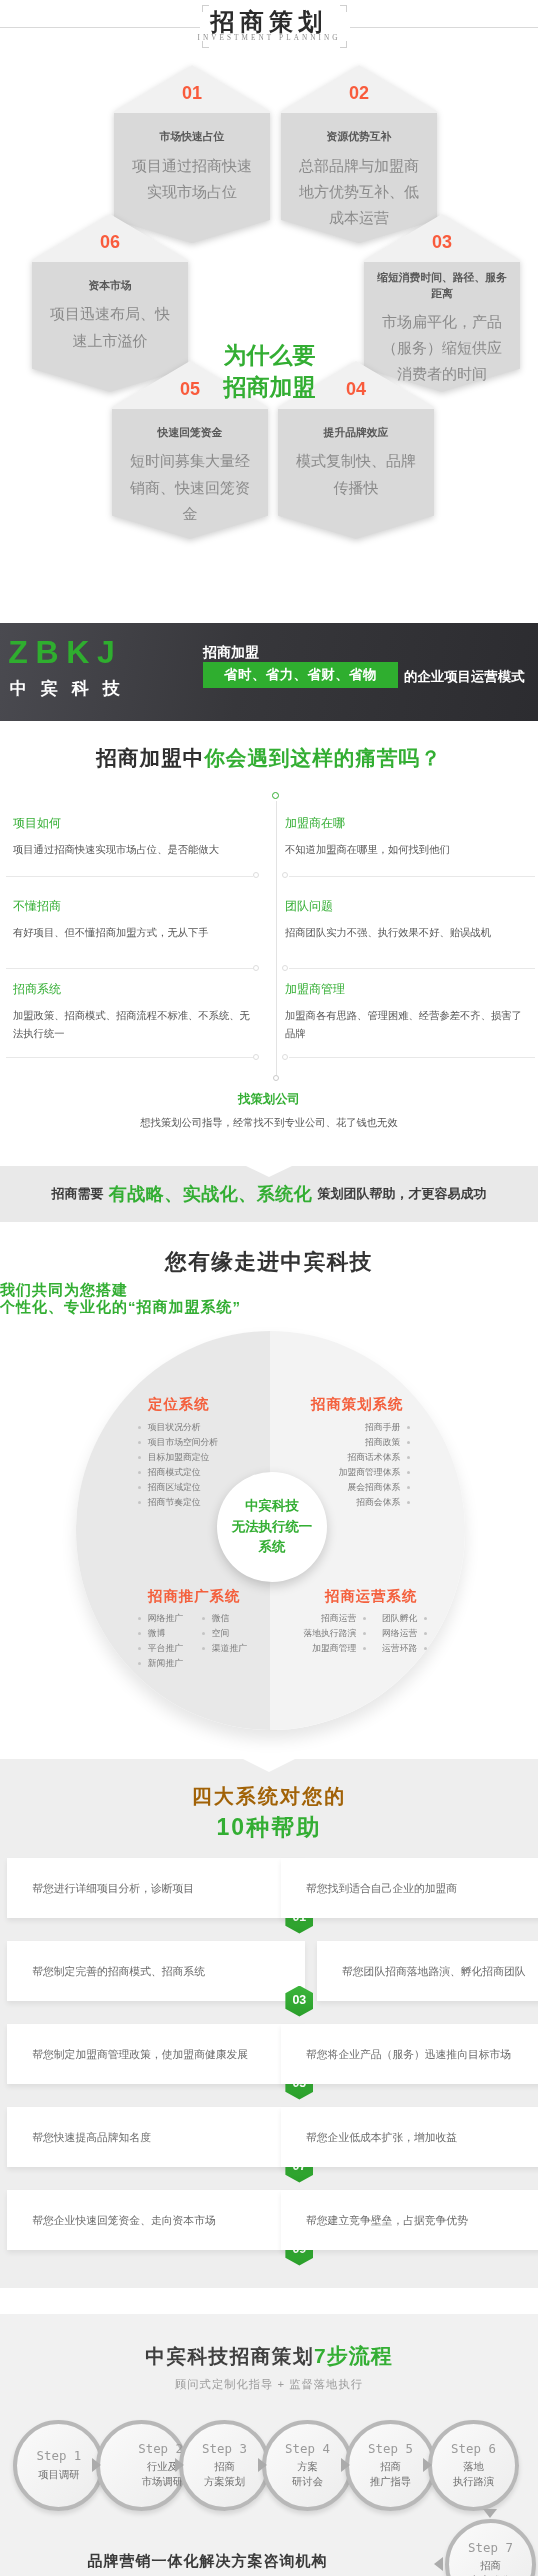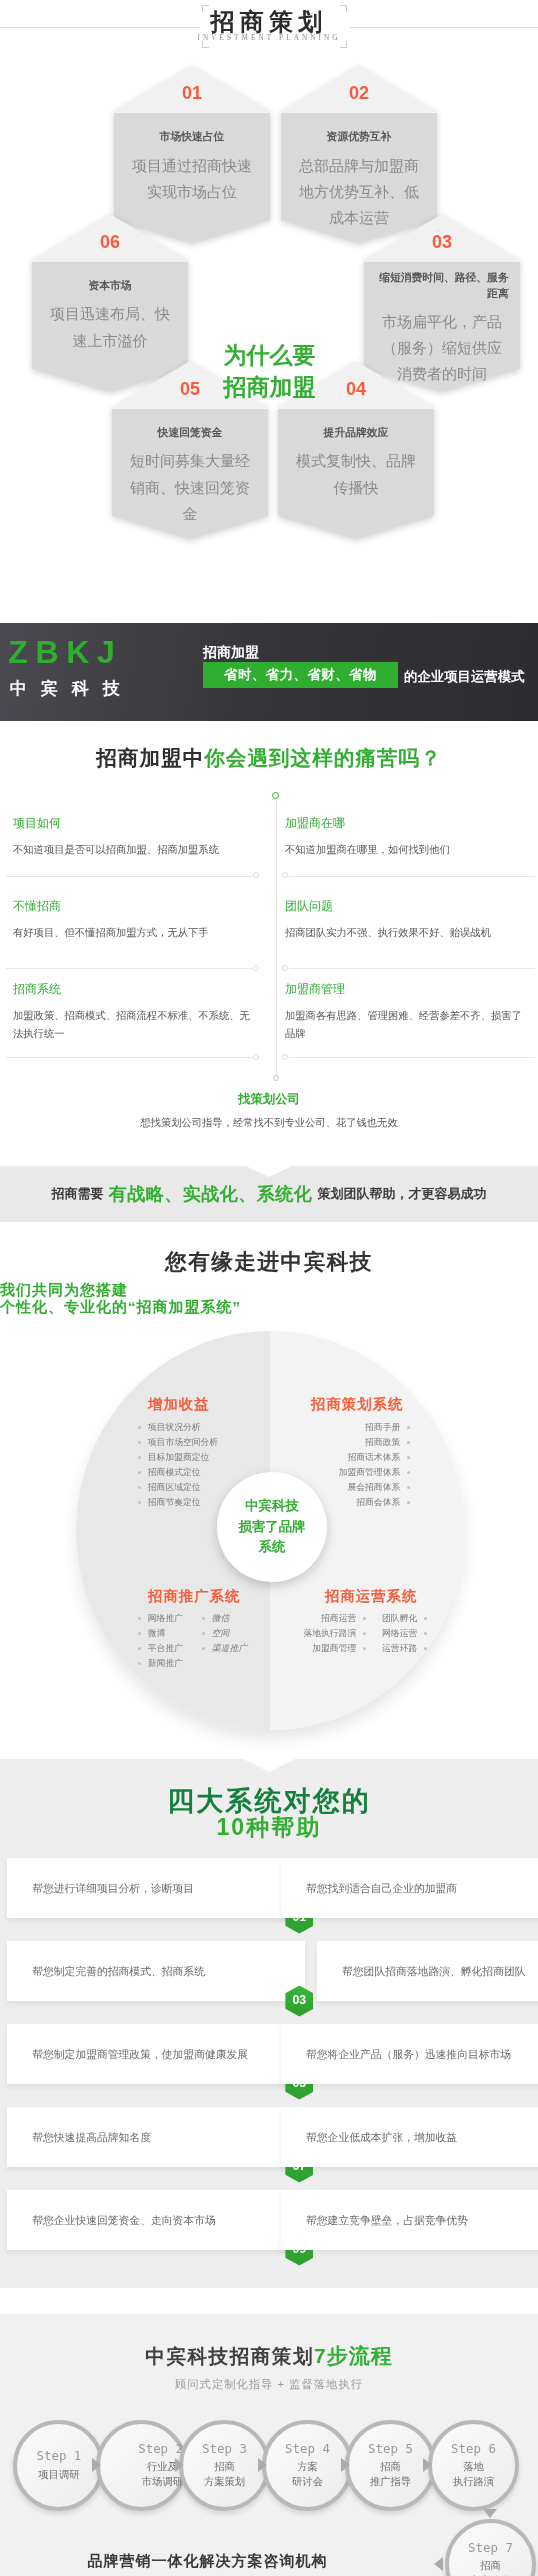--- a/index.html
+++ b/index.html
@@ -29,21 +29,21 @@
   
   .sec-why { height:566px; background:#fff; }
   .hexwrap { position:absolute; width:156px; height:178px; filter:drop-shadow(0 2.6px 3.1px rgba(0,0,0,0.18)); }
   .hex { width:156px; height:178px;
     clip-path:polygon(50% 0%,100% 26%,100% 87%,50% 100%,0% 87%,0% 26%);
     background:linear-gradient(180deg,#f1f1f1 0%,#f1f1f1 27%,#d9d9d9 27%,#d9d9d9 100%); }
   .hex-num { position:absolute; top:17.5px; left:0; width:100%; text-align:center;
     font-size:18px; font-weight:bold; color:#f95b3c; }
   .hex-body { position:absolute; top:64px; left:11.3px; right:11.3px;
     display:flex; flex-direction:column; gap:7.7px; align-items:center; text-align:center; }
-  .hex-title { font-size:10.8px; font-weight:bold; color:#585858; line-height:1.45;text-align:right; }
+  .hex-title { font-size:10.8px; font-weight:bold; color:#585858; line-height:1.45; }
   .hex-desc { font-size:15px; color:#8b8b8b; line-height:1.75; }
   .why-center { position:absolute; left:192px; top:286px; width:155px; text-align:center;
     font-size:23px; font-weight:bold; color:#33ae33; line-height:1.06; }
   .why-center div { margin-bottom:7.2px; }
 
   
   .sec-banner { height:98px; background:linear-gradient(100deg,#4a4a50 0%,#37373b 45%,#2c2c30 100%); }
   .logo-en { position:absolute; left:8.2px; top:11.3px; font-size:32px; font-weight:bold;
     color:#2fae2f; letter-spacing:7.7px; }
   .logo-cn { position:absolute; left:9.8px; top:54px; font-size:17px; font-weight:bold;
@@ -110,21 +110,21 @@
     border-radius:50%; background:#fff; box-shadow:0 4.1px 10.3px rgba(0,0,0,0.18);
     display:flex; flex-direction:column; align-items:center; justify-content:center;
     font-size:13.4px; font-weight:bold; color:#33ae33; line-height:1.55; text-align:center; }
 
   
   .sec-help { height:529px; background:#eeeeee; }
   .notch2 { position:absolute; left:243px; top:0; width:0; height:0;
     border-left:26px solid transparent; border-right:26px solid transparent;
     border-top:13.4px solid #fff; }
   .help-t1 { position:absolute; top:24px; width:100%; text-align:center;
-    font-size:27px; font-weight:bold; color:#15803d; letter-spacing:2.1px; }
+    font-size:20px; font-weight:bold; color:#a16207; letter-spacing:2.1px; }
   .help-t2 { position:absolute; top:53px; width:100%; text-align:center;
     font-size:23px; font-weight:bold; color:#33ae33; letter-spacing:2.1px; }
   .card { position:absolute; width:298px; height:60px; background:#fff;
     box-shadow:0 3.1px 5.2px rgba(0,0,0,0.07);
     display:flex; align-items:center; padding:5.2px 36px 5.2px 25px;
     font-size:10.8px; color:#6a6a6a; line-height:1.55; }
   .badge { position:absolute; right:-8.2px; bottom:-15.5px; width:28px; height:31px;
     clip-path:polygon(50% 0%,100% 25%,100% 75%,50% 100%,0% 75%,0% 25%);
     background:linear-gradient(180deg,#3cb53c,#2a9e2a); color:#fff;
     font-size:12.4px; font-weight:bold; display:flex; align-items:center; justify-content:center; }
@@ -238,21 +238,21 @@
 <div class="sec sec-pain">
   <div class="pain-title">
     <span class="dark">招商加盟中</span><span class="green">你会遇到这样的痛苦吗？</span>
   </div>
   <div class="dot dot-top"></div>
   <div class="vline"></div>
   <div class="dot dot-bottom"></div>
 
   <div class="pain-item" style="left:13px;top:94px;width:247px;">
     <h3>项目如何</h3>
-    <p>不知道项目是否可以招商加盟、招商加盟系统</p>
+    <p>项目通过招商快速实现市场占位、是否能做大</p>
   </div>
   <div class="pain-item" style="left:285px;top:94px;width:240px;">
     <h3>加盟商在哪</h3>
     <p>不知道加盟商在哪里，如何找到他们</p>
   </div>
 
   <div class="hdiv" style="left:6.2px;top:155px;width:247px;"></div>
   <div class="hdiv-dot" style="left:253px;top:151px;"></div>
   <div class="hdiv-dot" style="left:282px;top:151px;"></div>
   <div class="hdiv" style="left:289px;top:155px;width:246px;"></div>
@@ -302,21 +302,21 @@
 
 <div class="sec sec-welcome">
   <div class="wel-title">您有缘走进中宾科技</div>
   <div class="wel-sub s1">我们共同为您搭建</div>
   <div class="wel-sub s2">个性化、专业化的“招商加盟系统”</div>
 </div>
 
 <div class="sec sec-diagram">
   <div class="big-circle"></div>
 
-  <div class="quad-h" style="left:148px;top:64px;">增加收益</div>
+  <div class="quad-h" style="left:148px;top:64px;">定位系统</div>
   <div class="qlist l" style="left:138px;top:89px;">
     <div class="qrow">
         <span class="b"></span>
         <span>项目状况分析</span>
       </div>
     <div class="qrow">
         <span class="b"></span>
         <span>项目市场空间分析</span>
       </div>
     <div class="qrow">
@@ -360,21 +360,21 @@
         <span>展会招商体系</span>
       </div>
     <div class="qrow">
         <span class="b"></span>
         <span>招商会体系</span>
       </div>
   </div>
 
   <div class="center-circle">
     <div>中宾科技</div>
-    <div>损害了品牌</div>
+    <div>无法执行统一</div>
     <div>系统</div>
   </div>
 
   <div class="quad-h" style="left:148px;top:256px;">招商推广系统</div>
   <div class="qlist l" style="left:138px;top:280px;">
     <div class="qrow">
         <span class="b"></span>
         <span>网络推广</span>
       </div>
     <div class="qrow">
@@ -383,21 +383,21 @@
       </div>
     <div class="qrow">
         <span class="b"></span>
         <span>平台推广</span>
       </div>
     <div class="qrow">
         <span class="b"></span>
         <span>新闻推广</span>
       </div>
   </div>
-  <div class="qlist l" style="left:202px;top:280px;font-style:italic;">
+  <div class="qlist l" style="left:202px;top:280px;">
     <div class="qrow">
         <span class="b"></span>
         <span>微信</span>
       </div>
     <div class="qrow">
         <span class="b"></span>
         <span>空间</span>
       </div>
     <div class="qrow">
         <span class="b"></span>

